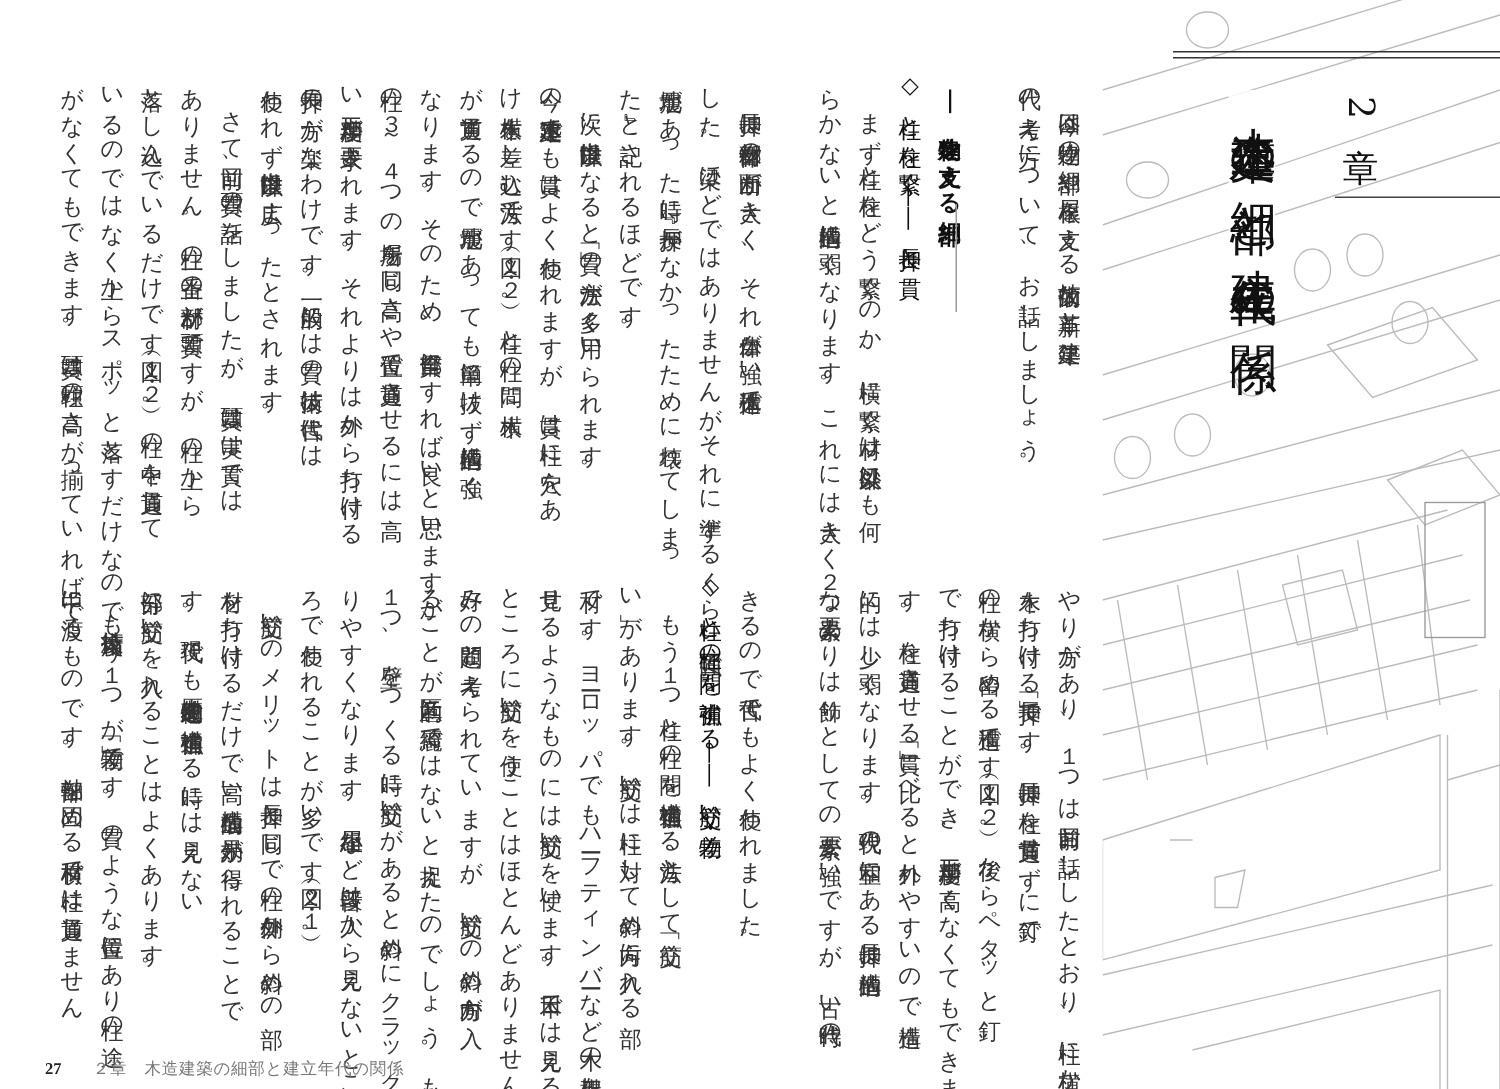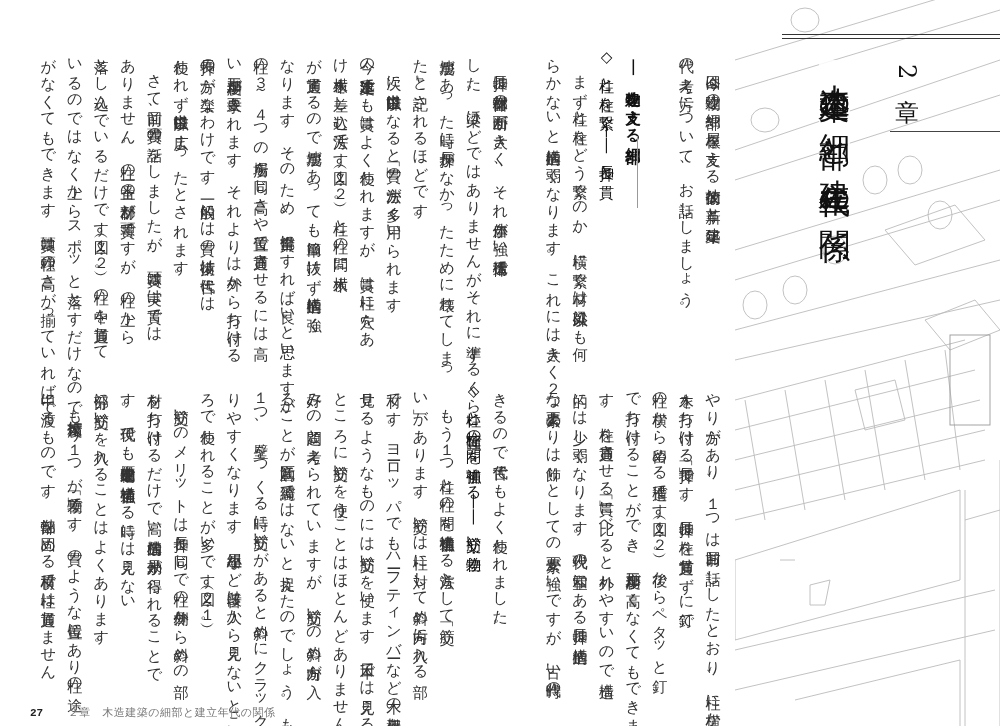--- a/index.html
+++ b/index.html
@@ -22,21 +22,21 @@
   .text-block {
     position:absolute; writing-mode:vertical-rl;
     font-size:15.2px; line-height:26.6px; letter-spacing:0.6px; color:#333;
   }
   .line { display:block; white-space:nowrap; }
   .heading-l1 { font-family:"DejaVu Sans","Liberation Sans",sans-serif; font-weight:bold; color:#111; }
   .heading-l2 { font-family:"DejaVu Sans","Liberation Sans",sans-serif; color:#111; }
   .head-rule { display:inline-block; width:1px; background:#999; vertical-align:middle; }
   .footer {
     position:absolute; left:30px; top:705px; font-size:11px; color:#555;
-    font-family:Liberation Mono, monospace;
+    font-family:Liberation Serif, serif;
     text-align:right;
   }
   .footer .pg { font-weight:bold; color:#222; margin-right:18px; }
   .footer .running { color:#777; letter-spacing:0.5px; }
 </style>
 </head>
 <body>
 
 <div class="illustration">
   <svg viewBox="0 0 265 726" xmlns="http://www.w3.org/2000/svg" fill="none" stroke="#bbb" stroke-width="0.9">

